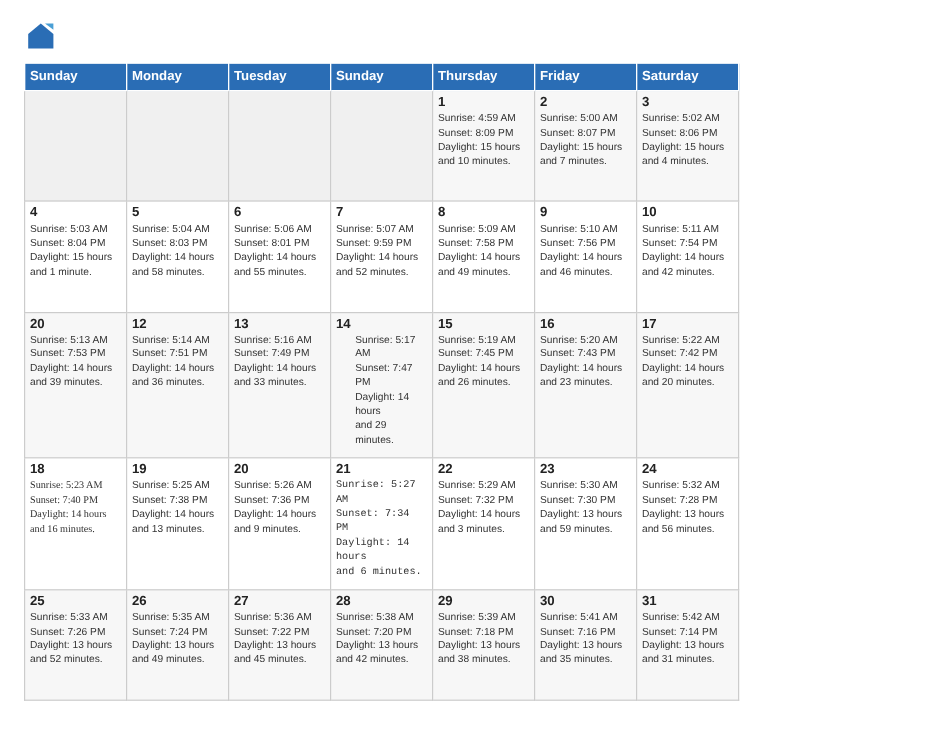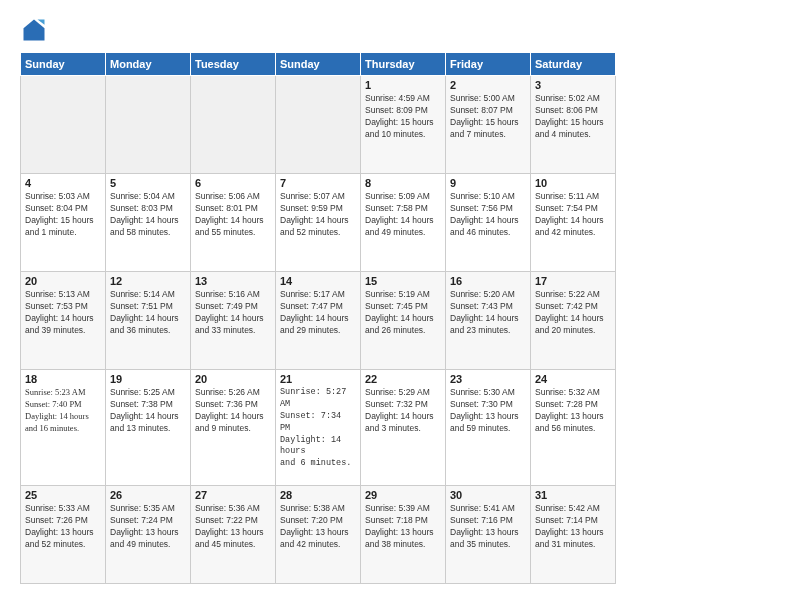--- a/index.html
+++ b/index.html
@@ -236,21 +236,21 @@
           </td>
           <td>
             <span class="day-number">13</span>
             <div class="day-info" style="white-space: pre-line;">Sunrise: 5:16 AM
 Sunset: 7:49 PM
 Daylight: 14 hours
 and 33 minutes.</div>
           </td>
           <td>
             <span class="day-number">14</span>
-            <div class="day-info" style="white-space: pre-line;">Sunrise: 5:17 AM
+            <div class="day-info" style="white-space: pre-line; margin-left: 16px;">Sunrise: 5:17 AM
 Sunset: 7:47 PM
 Daylight: 14 hours
 and 29 minutes.</div>
           </td>
           <td>
             <span class="day-number">15</span>
             <div class="day-info" style="white-space: pre-line;">Sunrise: 5:19 AM
 Sunset: 7:45 PM
 Daylight: 14 hours
 and 26 minutes.</div>

